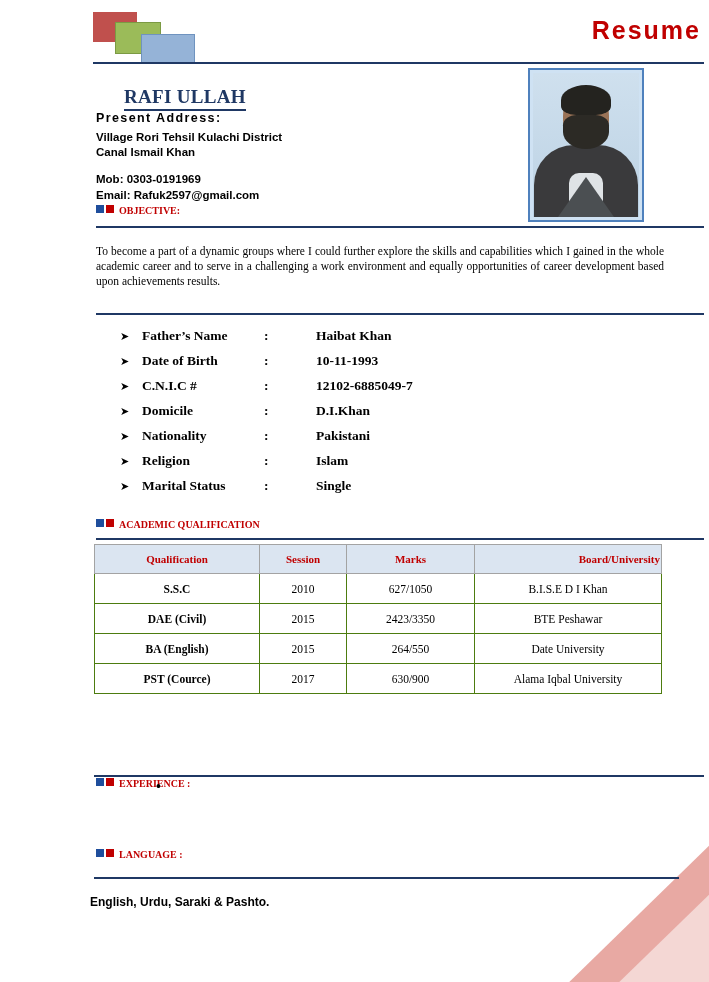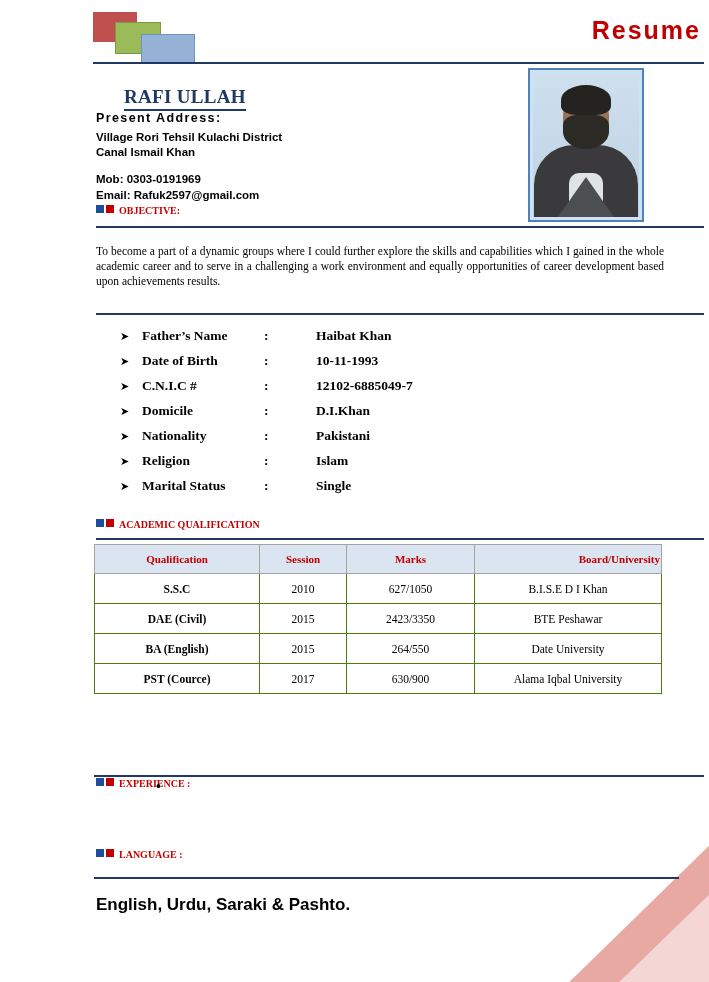--- a/index.html
+++ b/index.html
@@ -357,25 +357,25 @@
     content: "•";
     position: absolute;
     left: 6px;
     top: -4px;
     font-size: 14px;
   }
 
   
   .lang-text {
     position: absolute;
-    left: 96px;
+    left: 90px;
     top: 895px;
     font-family: "Liberation Sans", sans-serif;
     font-weight: bold;
-    font-size: 17px;
+    font-size: 12px;
   }
 </style>
 </head>
 <body>
 
 <div class="page">
 
   <div class="corner-deco">
     <div class="tri-a"></div>
     <div class="tri-b"></div>

